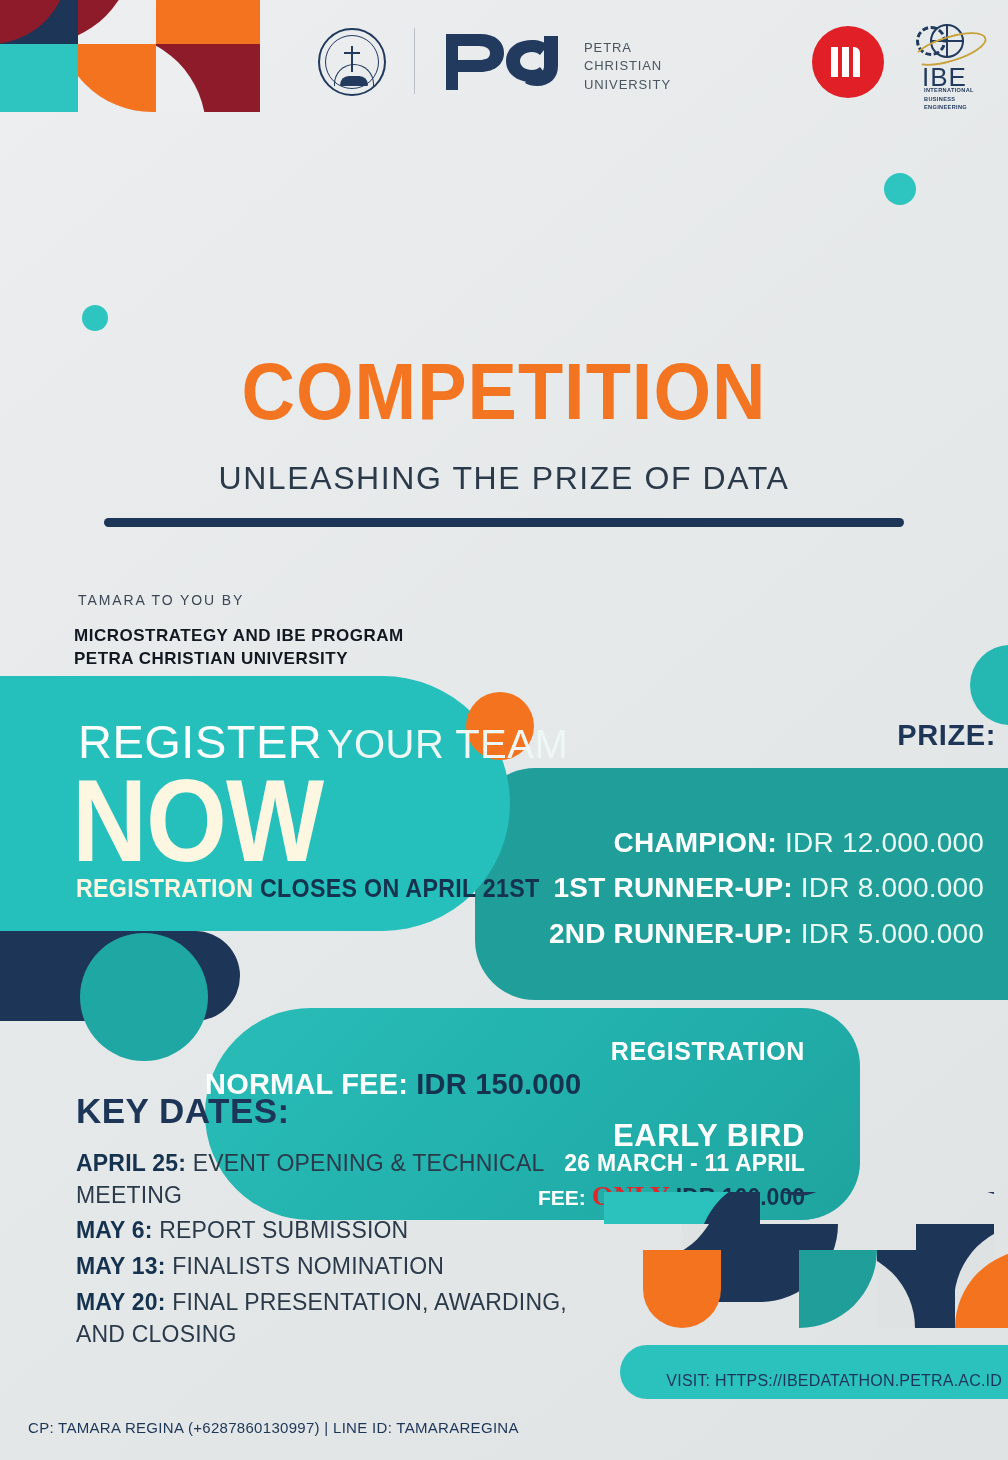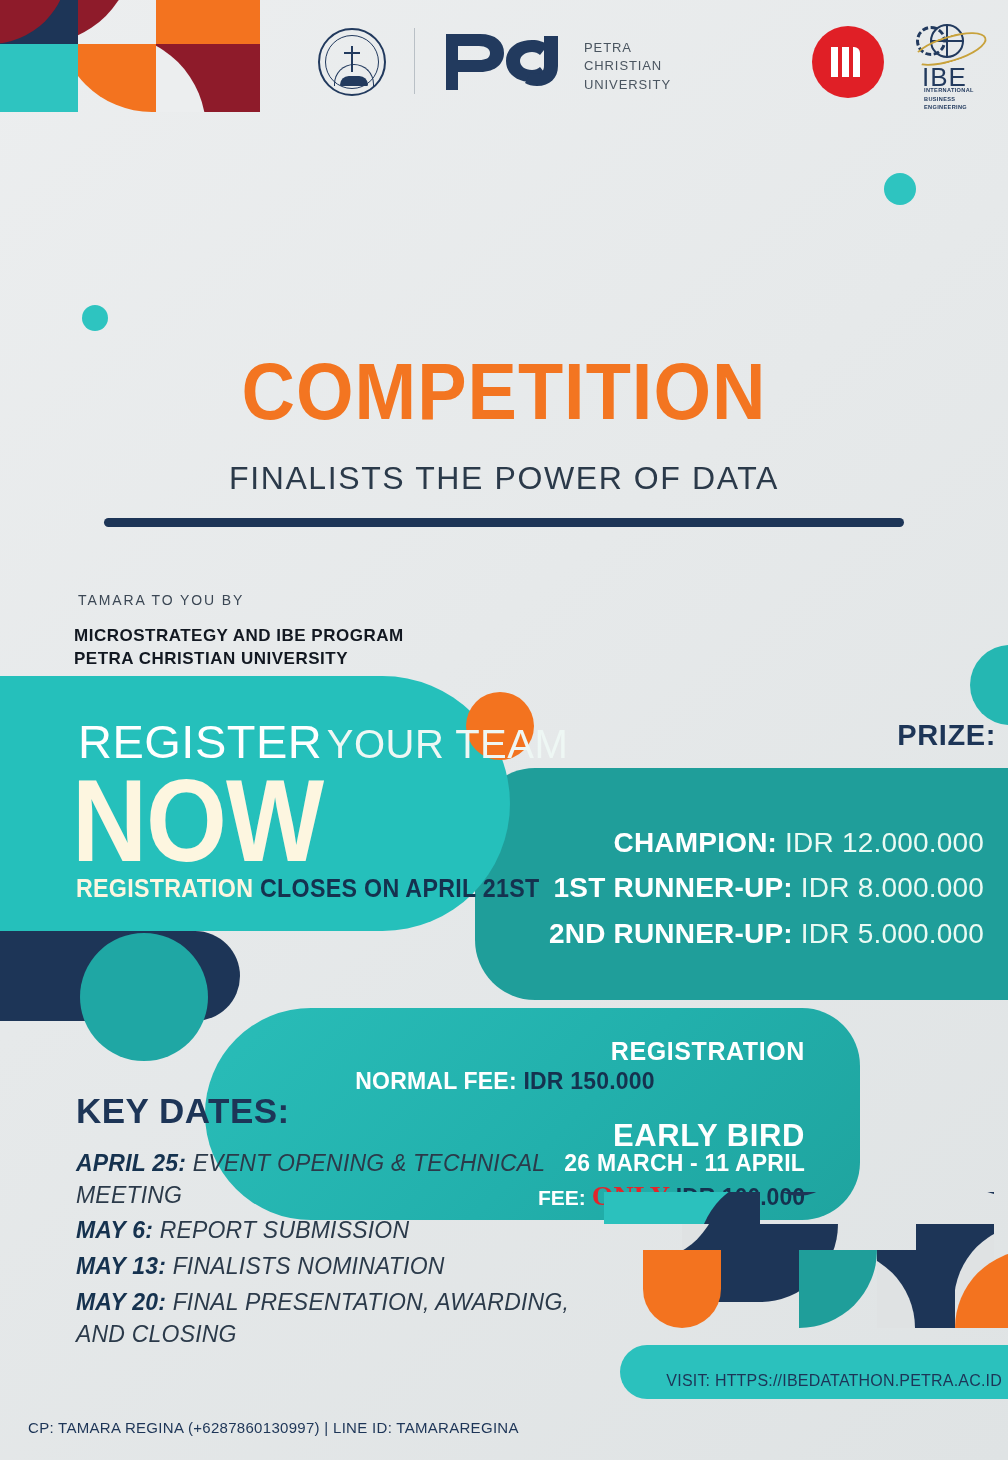--- a/index.html
+++ b/index.html
@@ -130,41 +130,41 @@
 
   
   .fee-box { position:absolute; left:205px; top:1008px; width:655px; height:212px;
      background:linear-gradient(135deg,#29bdb8 0%,#22b0ac 55%,#1fa49f 100%);
      border-radius:110px 60px 60px 110px; }
   .fee-circle { position:absolute; left:645px; top:1008px; width:212px; height:212px;
      background:#25b7b2; border-radius:50%; }
   .fee-inner { position:absolute; left:205px; top:1008px; width:655px; height:212px; }
   .fee-t1 { position:absolute; left:0; top:29px; width:600px; text-align:right;
      font-size:25px; font-weight:bold; color:#ffffff; letter-spacing:.6px; }
-  .fee-t2 { position:absolute; left:0; top:60px; width:600px; text-align:center;
-     font-size:23px; font-weight:bold; letter-spacing:.2px; white-space:nowrap; }
+  .fee-t2 { position:absolute; left:0; top:60px; width:600px; text-align:left;
+     font-size:29px; font-weight:bold; letter-spacing:.2px; white-space:nowrap; }
   .fee-t2 .w { color:#ffffff; }
   .fee-t2 .d { color:#15324f; }
   .fee-t3 { position:absolute; left:0; top:110px; width:600px; text-align:right;
      font-size:31px; font-weight:bold; color:#ffffff; letter-spacing:.6px; }
   .fee-t4 { position:absolute; left:0; top:142px; width:600px; text-align:right;
      font-size:23px; font-weight:bold; color:#ffffff; letter-spacing:.2px; }
   .fee-t5 { position:absolute; left:0; top:172px; width:600px; text-align:right;
      font-size:21px; font-weight:bold; white-space:nowrap; }
   .fee-t5 .w { color:#ffffff; }
   .fee-t5 .only { color:#e1262c; font-family:"Liberation Serif",serif; font-size:28px;
      letter-spacing:0px; }
   .fee-t5 .d { color:#15324f; font-size:23px; }
 
   
   .kd-title { position:absolute; left:76px; top:1091px; font-size:35px; font-weight:bold;
      color:#1d3557; letter-spacing:.5px; }
   .kd-list { position:absolute; left:76px; top:1148px; width:540px; }
   .kd-row { font-size:23px; color:#2b3a4a; line-height:1.38; letter-spacing:.2px;
-     margin-bottom:4px;font-style:italic; }
+     margin-bottom:4px; }
   .kd-row b { font-weight:bold; color:#15324f; }
 
   
   .br-wrap { position:absolute; left:604px; top:1192px; width:404px; height:185px; overflow:hidden; }
   .br-cell { position:absolute; width:78px; height:78px; overflow:hidden; }
 
   
   .foot-bar { position:absolute; left:620px; top:1345px; width:420px; height:54px;
      background:#2bc1bd; border-radius:27px 0 0 27px; }
   .foot-l1 { position:absolute; left:620px; top:1352px; width:382px; text-align:right;
@@ -248,21 +248,21 @@
         <div>INTERNATIONAL</div>
         <div>BUSINESS</div>
         <div>ENGINEERING</div>
       </div>
     </div>
   </div>
 
   <div class="dot-left"></div>
   <div class="dot-right"></div>
   <div class="competition">COMPETITION</div>
-  <div class="tagline">FINALISTS THE POWER OF DATA</div>
+  <div class="tagline">UNLEASHING THE PRIZE OF DATA</div>
   <div class="rule"></div>
 
   <div class="bty-label">TAMARA TO YOU BY</div>
   <div class="bty-name">
     <div>MICROSTRATEGY AND IBE PROGRAM</div>
     <div>PETRA CHRISTIAN UNIVERSITY</div>
   </div>
 
   <div class="right-circle"></div>
 

